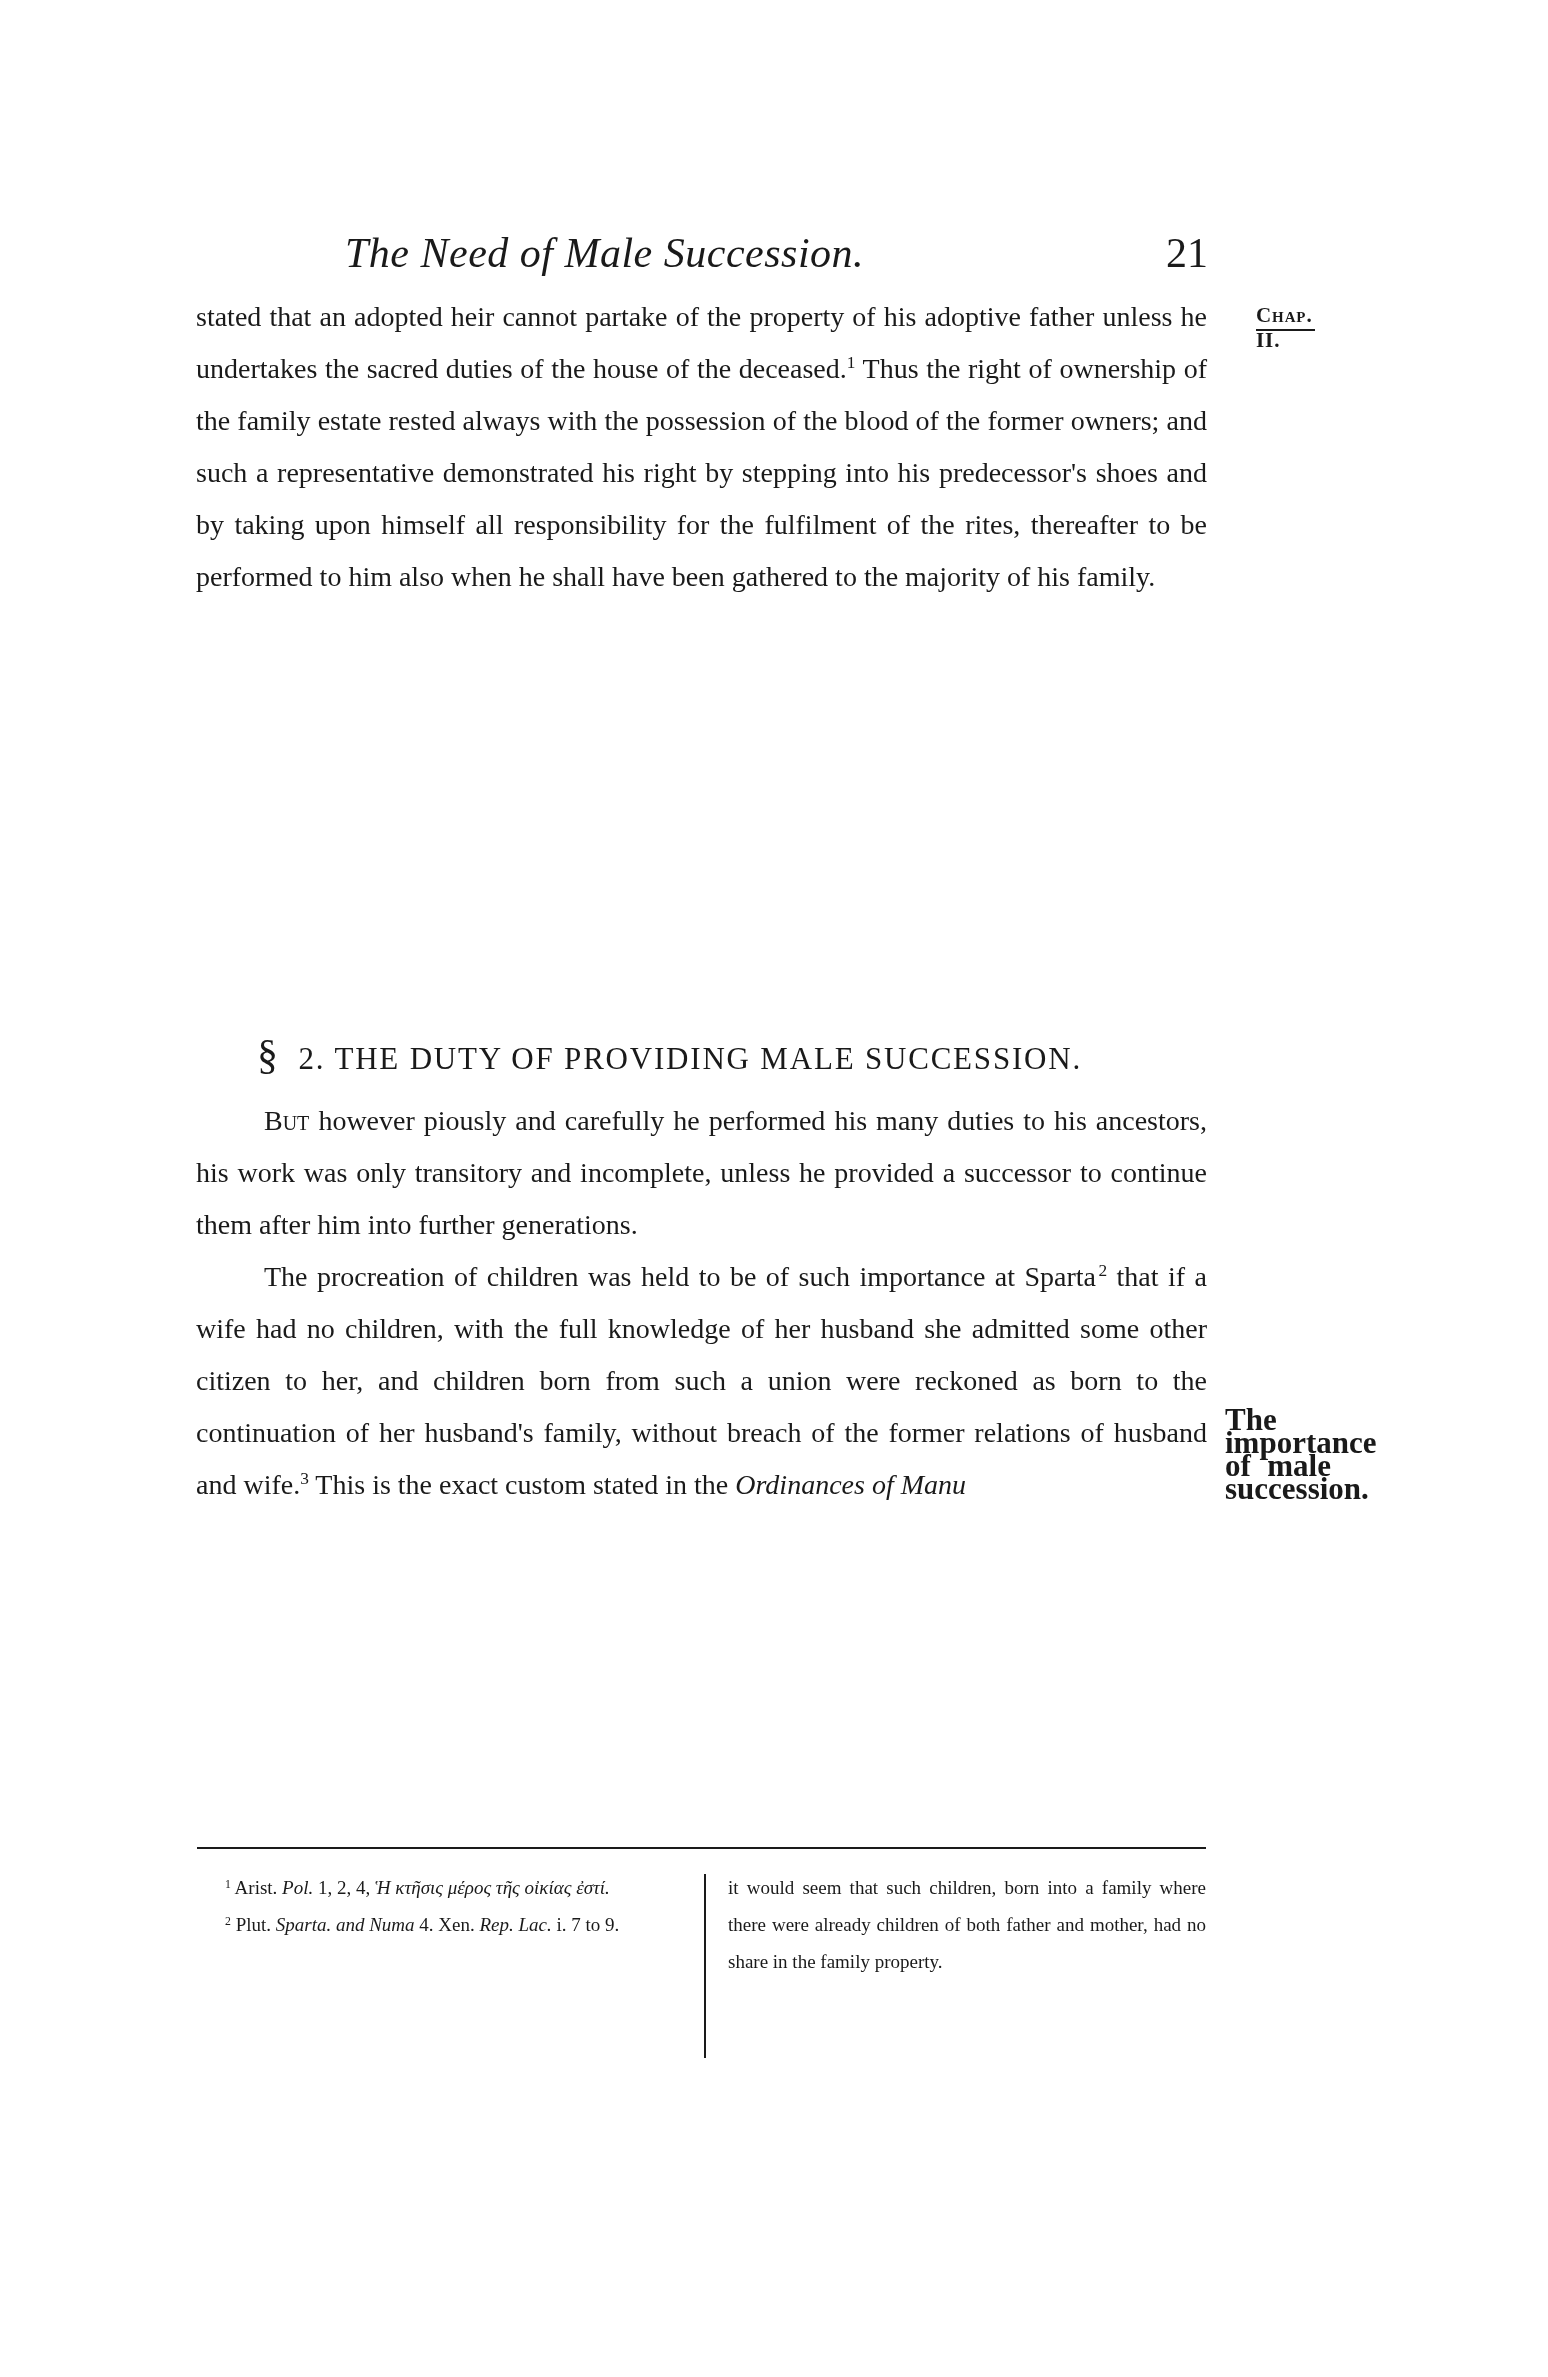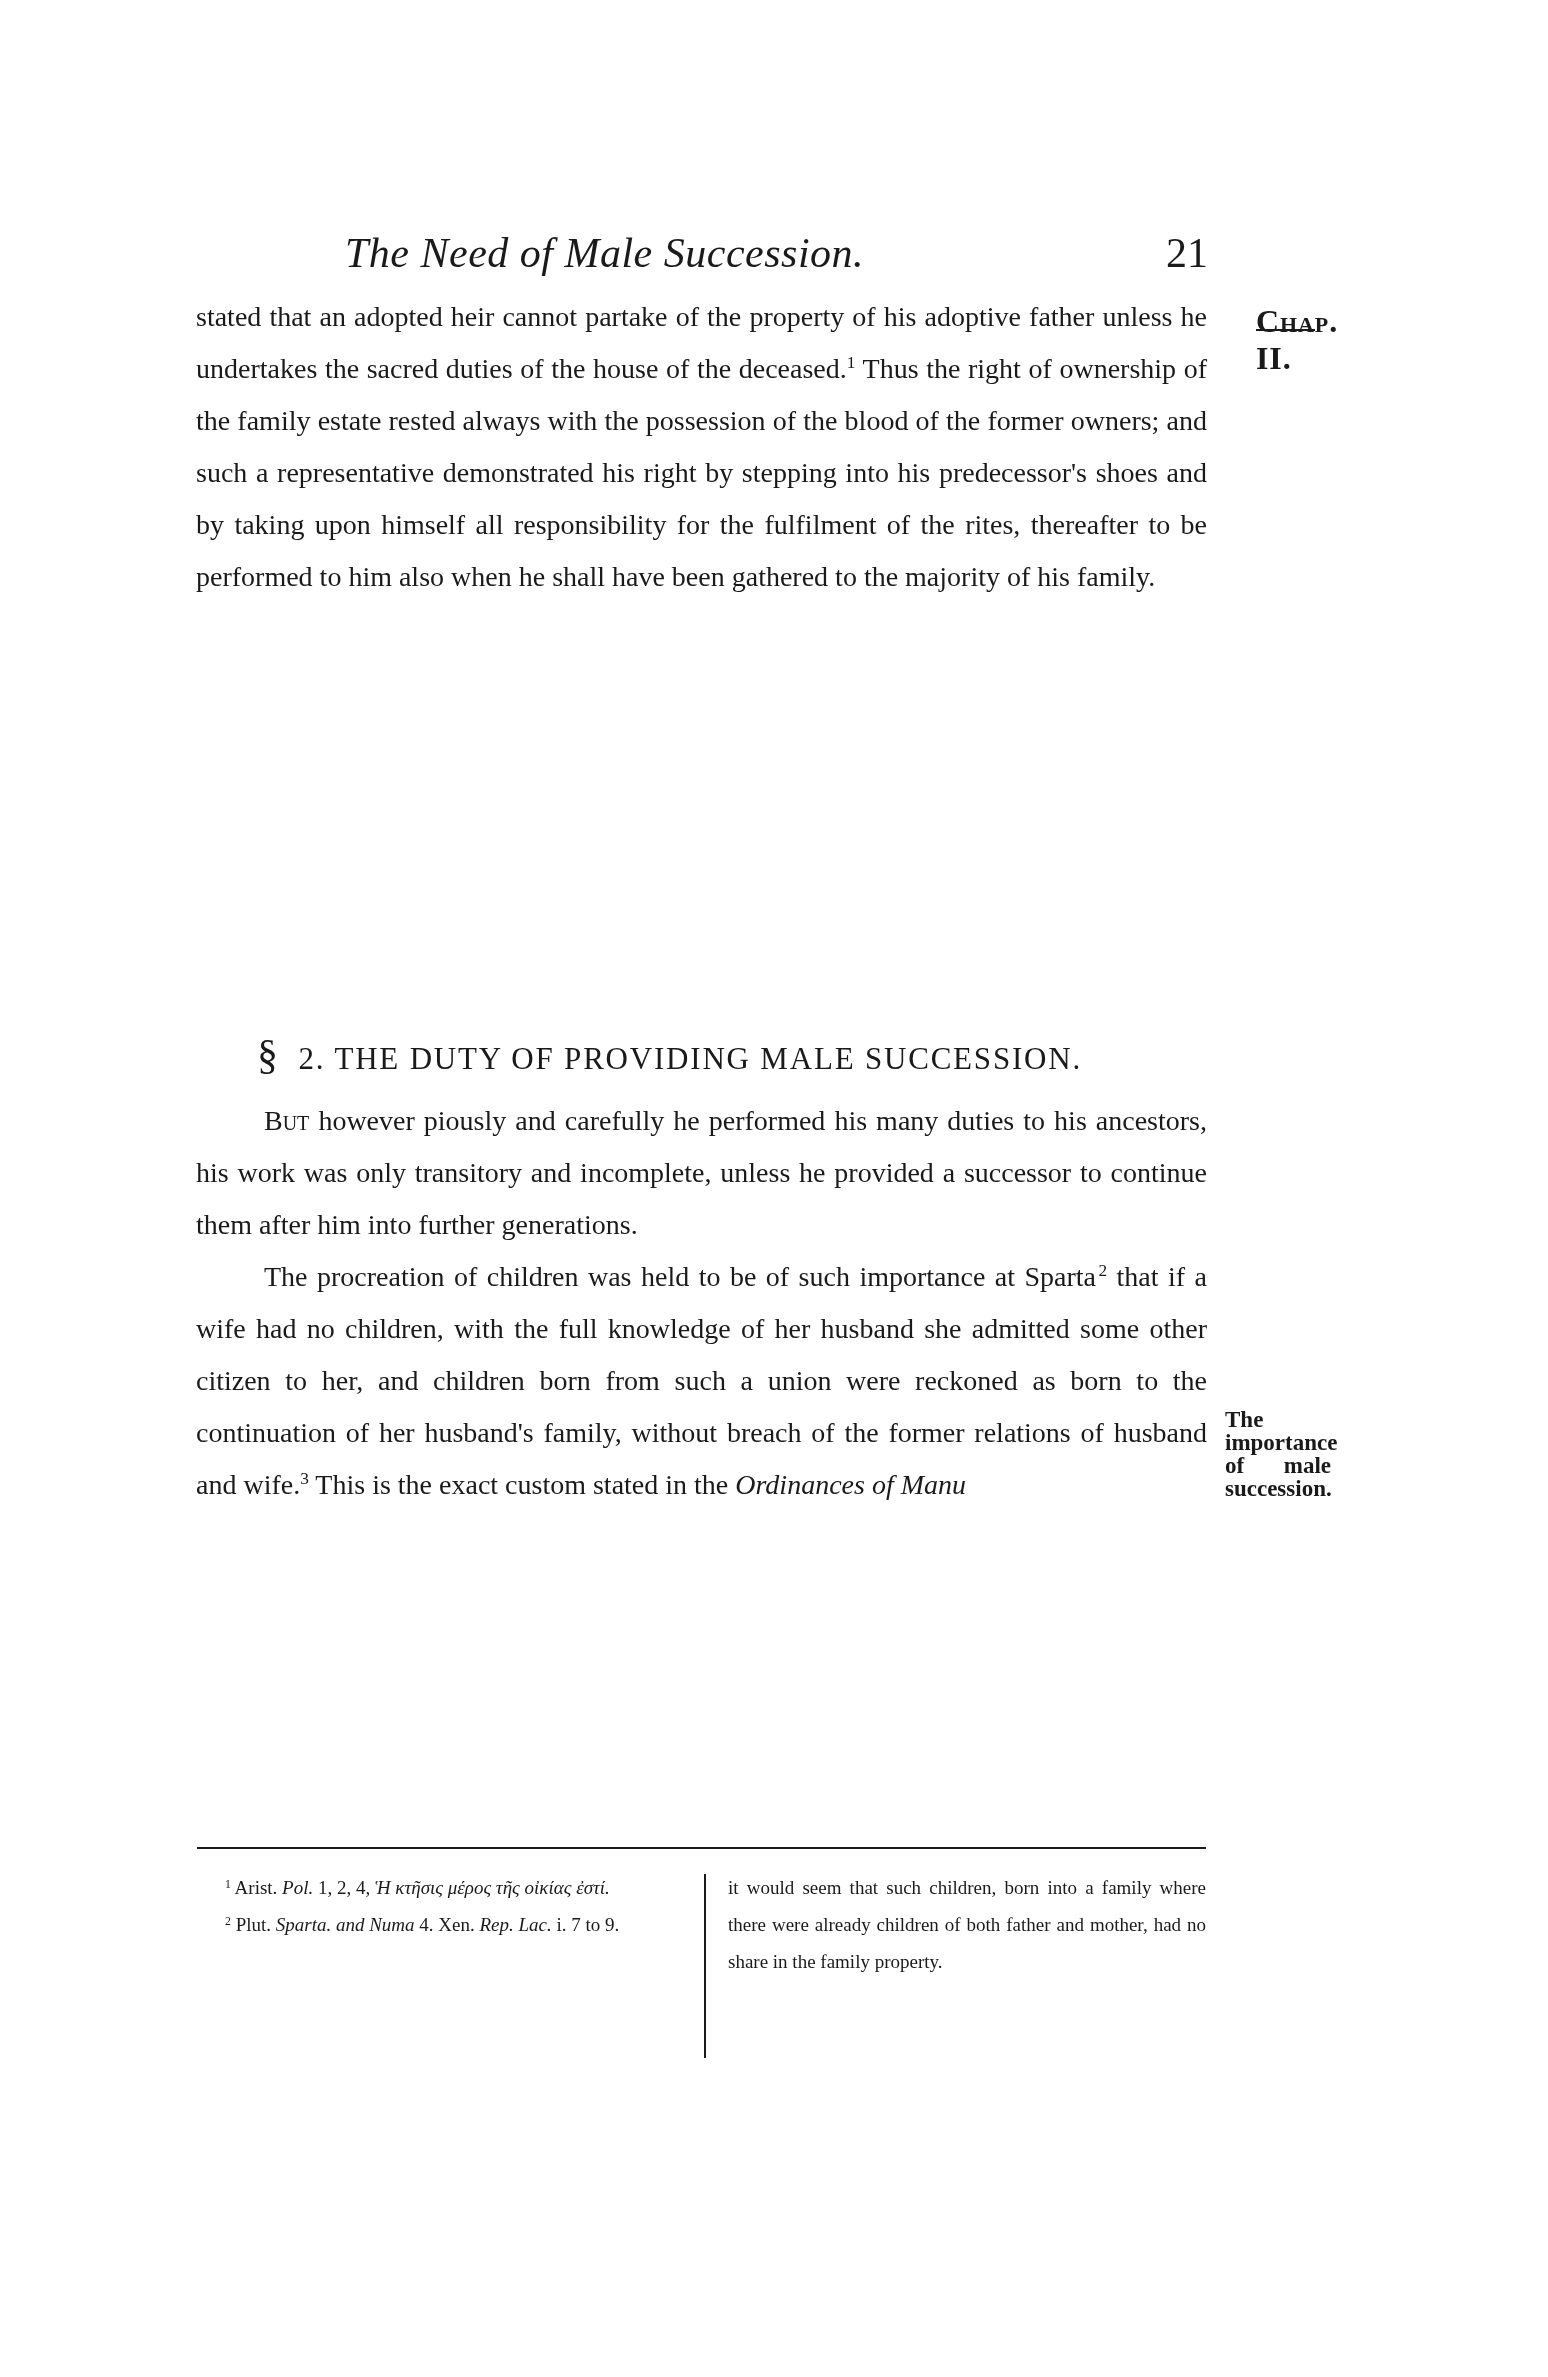--- a/index.html
+++ b/index.html
@@ -30,23 +30,23 @@
   .section-heading {
     position: absolute; top: 1019px; left: 257px; width: 975px;
     font-family: "Liberation Serif", serif; font-size: 31px; letter-spacing: 1.8px;
   }
   .section-heading .sect { font-size: 42px; margin-right: 9.2px; }
   .b2 { top: 1083px; }
   .small-caps { font-variant: small-caps; }
   .margin-note {
     position: absolute; font-family: "Liberation Serif", serif; font-weight: bold;
   }
-  .chap { top: 291px; left: 1256px; font-size: 32px; font-weight: bold; letter-spacing: 0.9px; font-family: Liberation Serif, serif; }
+  .chap { top: 291px; left: 1256px; font-size: 21px; font-weight: bold; letter-spacing: 0.9px; font-family: Liberation Serif, serif; }
   .chap-rule { position: absolute; top: 317px; left: 1256px; width: 59px; height: 1.8px; background: #1a1a1a; }
-  .side-note { top: 1396px; left: 1225px; width: 106px; font-size: 23px; line-height: 23px; text-align: justify; font-weight: bold; }
+  .side-note { top: 1396px; left: 1225px; width: 106px; font-size: 31px; line-height: 23px; text-align: justify; font-weight: bold; }
   .footnote-rule { position: absolute; top: 1835px; left: 197px; width: 1009px; height: 1.8px; background: #1a1a1a; }
   .fn-col {
     position: absolute; top: 1857px;
     font-family: "Liberation Serif", serif; font-size: 19px; line-height: 37px;
     text-align: justify;
   }
   .fn-left { left: 199px; width: 485px; }
   .fn-right { left: 728px; width: 478px; }
   .fn-divider { position: absolute; top: 1862px; left: 704px; width: 1.8px; height: 184px; background: #1a1a1a; }
   .fn-item p { margin: 0; }

